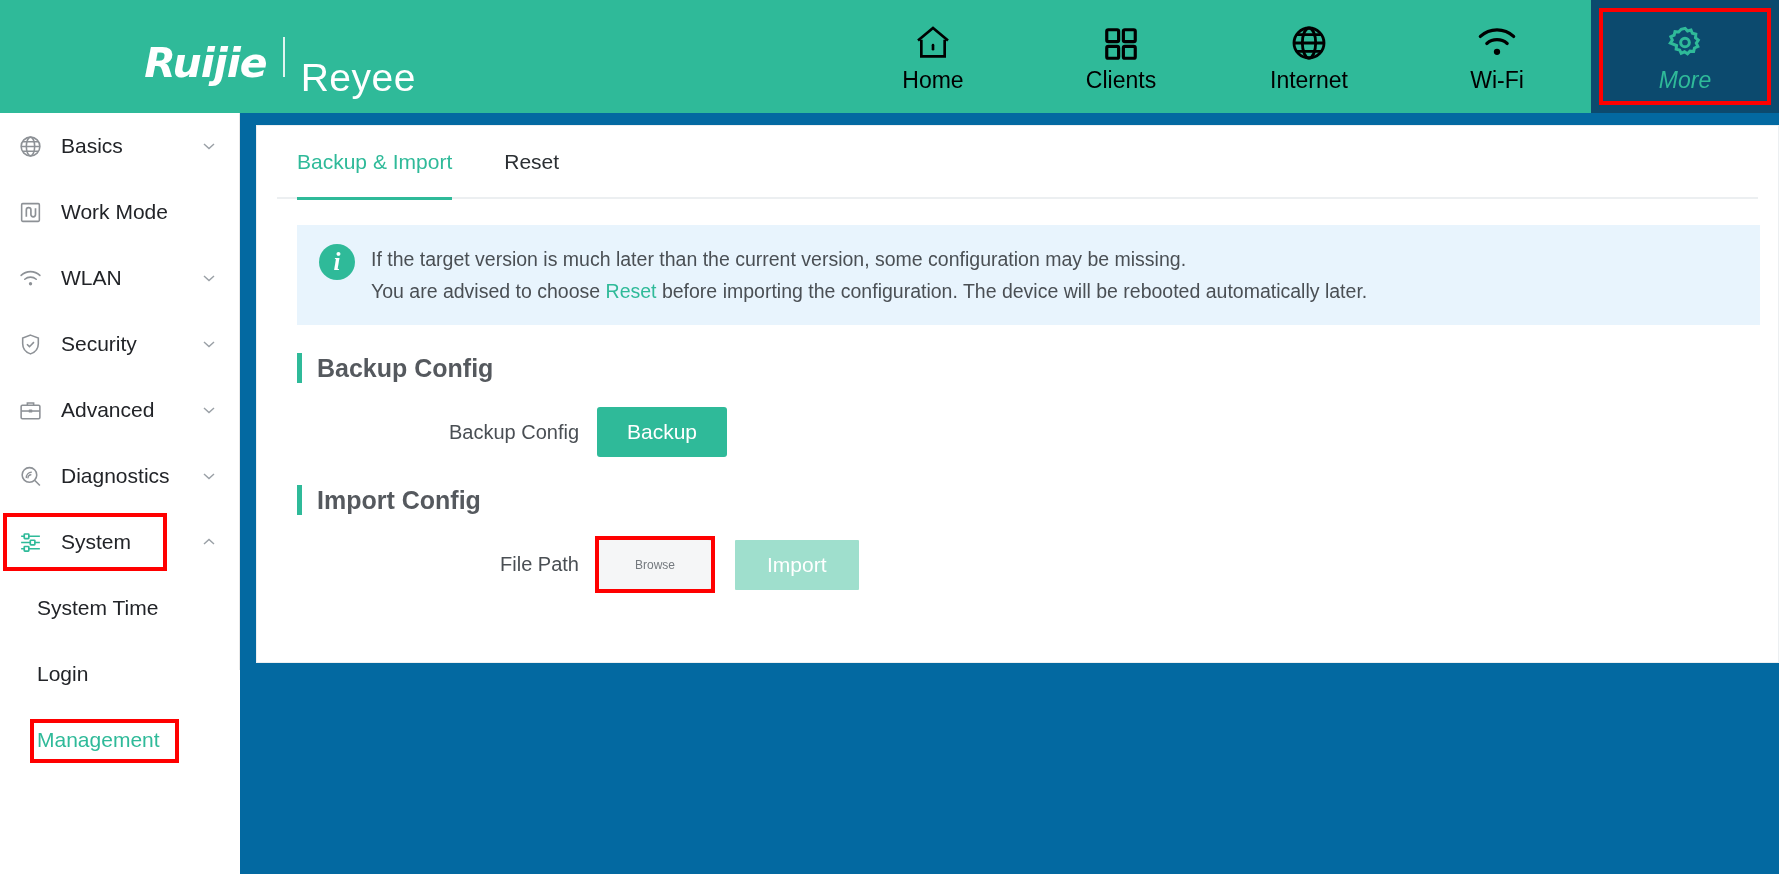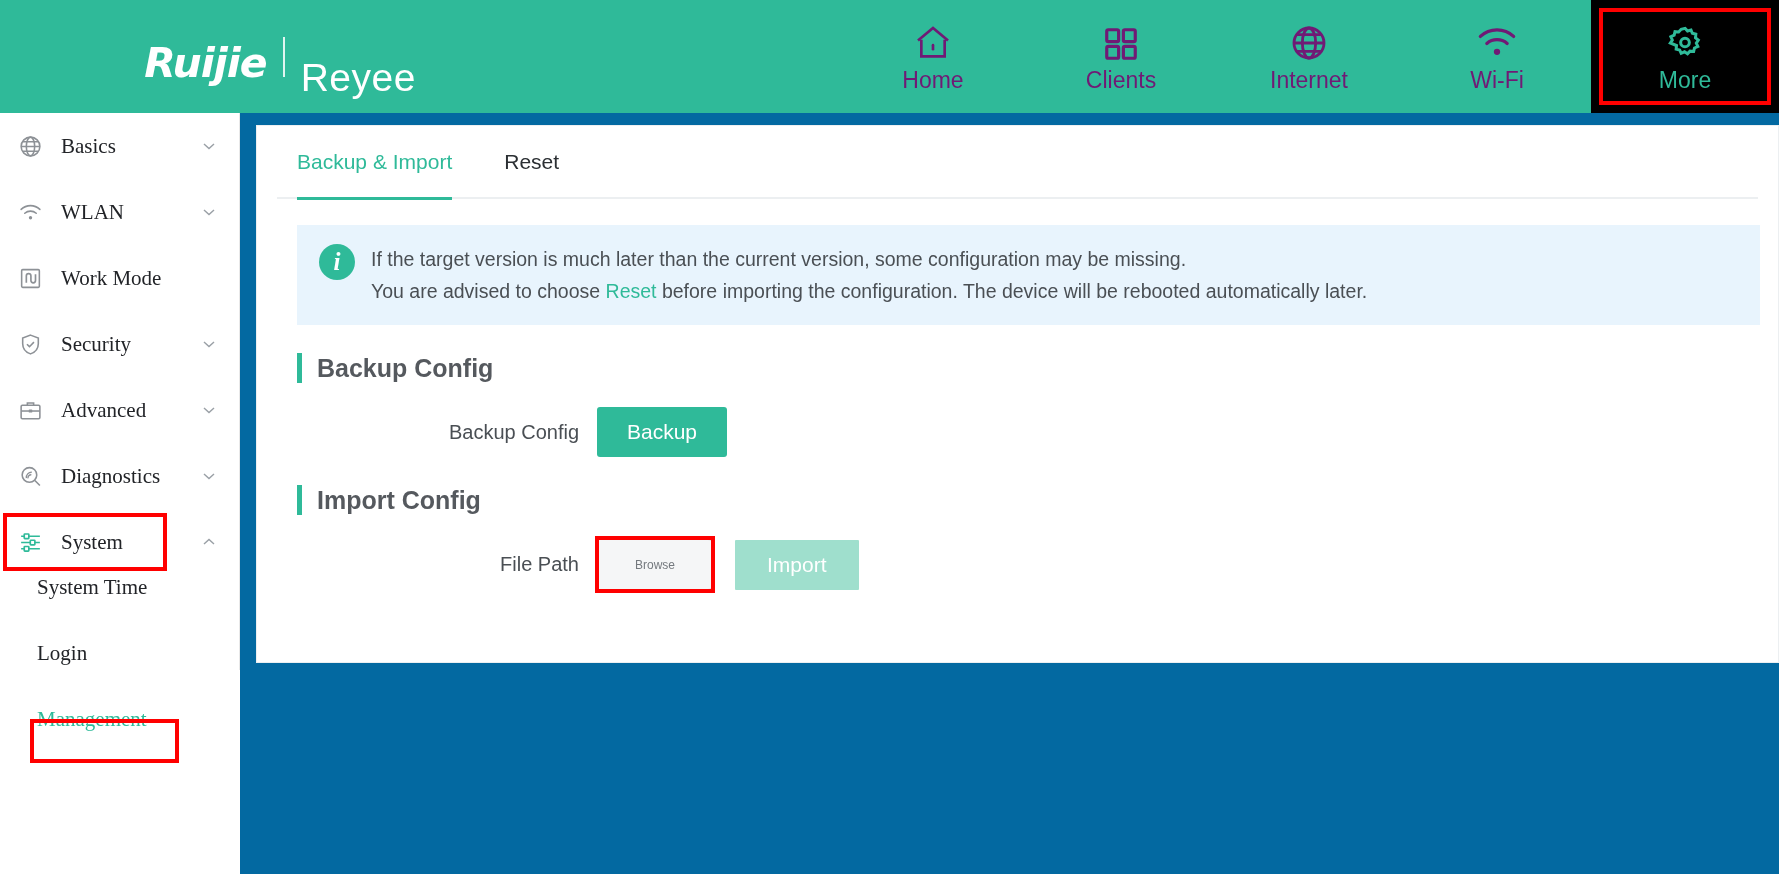--- a/index.html
+++ b/index.html
@@ -60,54 +60,54 @@
     align-items: stretch;
     justify-content: flex-end;
   }
   .navitem {
     width: 188px;
     display: flex;
     flex-direction: column;
     align-items: center;
     justify-content: center;
     gap: 6px;
-    color: #701a75;
+    color: #000000;
     cursor: pointer;
     position: relative;
   }
   .navitem .navicon {
     height: 42px;
     display: flex;
     align-items: flex-end;
     justify-content: center;
   }
   .navitem .navlabel {
     font-size: 23px;
     line-height: 1;
   }
   .navitem.active {
-    background: #000000;
+    background: #0c4a6e;
     color: #2fba99;
+    font-style: italic;
   }
   .navitem.highlight::after {
     content: "";
     position: absolute;
     left: 8px; top: 8px; right: 8px; bottom: 8px;
     border: 4px solid #ff0000;
     pointer-events: none;
   }
 
   
   .sidebar {
     position: absolute;
     left: 0; top: 113px;
     width: 240px; height: 557px;
     background: #ffffff;
     border-right: 1px solid #e8e8e8;
-    font-family: Liberation Serif, serif;
   }
   .side-row {
     height: 66px;
     display: flex;
     align-items: center;
     padding: 0 20px 0 18px;
     cursor: pointer;
     position: relative;
   }
   .side-ic {
@@ -133,20 +133,21 @@
   .side-row.boxed::after {
     content: "";
     position: absolute;
     left: 3px; top: 4px; right: 72px; bottom: 4px;
     border: 4px solid #ff0000;
     pointer-events: none;
   }
   .side-sub {
     height: 66px;
     display: flex;
+    align-items: center;
     padding-left: 37px;
     font-size: 21px;
     color: #222428;
     cursor: pointer;
     position: relative;
   }
   .side-sub.active { color: #2fba99; }
   .side-sub.boxed::after {
     content: "";
     position: absolute;
@@ -402,42 +403,42 @@
     <span class="side-label">Basics</span>
     <span class="side-chev">
       <svg width="20" height="20" viewBox="0 0 24 24" fill="none" stroke="currentColor" stroke-width="1.7">
           <path d="M6 9.5l6 5.5 6-5.5"></path>
         </svg>
     </span>
   </div>
 
   <div class="side-row">
     <span class="side-ic">
+      <svg width="25" height="25" viewBox="0 0 24 24" fill="none" stroke="currentColor" stroke-width="1.5">
+        <rect x="3.5" y="3.5" width="17" height="17" rx="1"></rect>
+        <path d="M8 16V9.5a2.2 2.2 0 0 1 4.4 0V14a2.2 2.2 0 0 0 4.4 0V8" stroke-width="1.6"></path>
+      </svg>
+    </span>
+    <span class="side-label">Work Mode</span>
+  </div>
+
+  <div class="side-row">
+    <span class="side-ic">
       <svg width="25" height="25" viewBox="0 0 24 24" fill="none" stroke="currentColor" stroke-width="1.5" stroke-linecap="round">
         <path d="M3 9a13 13 0 0 1 18 0"></path>
           <path d="M6.5 12.7a8.5 8.5 0 0 1 11 0"></path>
           <circle cx="12" cy="17" r="1.6" fill="currentColor" stroke="none"></circle>
       </svg>
     </span>
     <span class="side-label">WLAN</span>
     <span class="side-chev">
       <svg width="20" height="20" viewBox="0 0 24 24" fill="none" stroke="currentColor" stroke-width="1.7">
           <path d="M6 9.5l6 5.5 6-5.5"></path>
         </svg>
     </span>
-  </div>
-
-  <div class="side-row">
-    <span class="side-ic">
-      <svg width="25" height="25" viewBox="0 0 24 24" fill="none" stroke="currentColor" stroke-width="1.5">
-        <rect x="3.5" y="3.5" width="17" height="17" rx="1"></rect>
-        <path d="M8 16V9.5a2.2 2.2 0 0 1 4.4 0V14a2.2 2.2 0 0 0 4.4 0V8" stroke-width="1.6"></path>
-      </svg>
-    </span>
-    <span class="side-label">Work Mode</span>
   </div>
 
   <div class="side-row">
     <span class="side-ic">
       <svg width="25" height="25" viewBox="0 0 24 24" fill="none" stroke="currentColor" stroke-width="1.5">
         <path d="M12 3l7.5 2.8v5.4c0 4.6-3.1 8.2-7.5 9.8-4.4-1.6-7.5-5.2-7.5-9.8V5.8z"></path>
         <path d="M8.6 11.8l2.4 2.3 4.3-4.4"></path>
       </svg>
     </span>
     <span class="side-label">Security</span>

